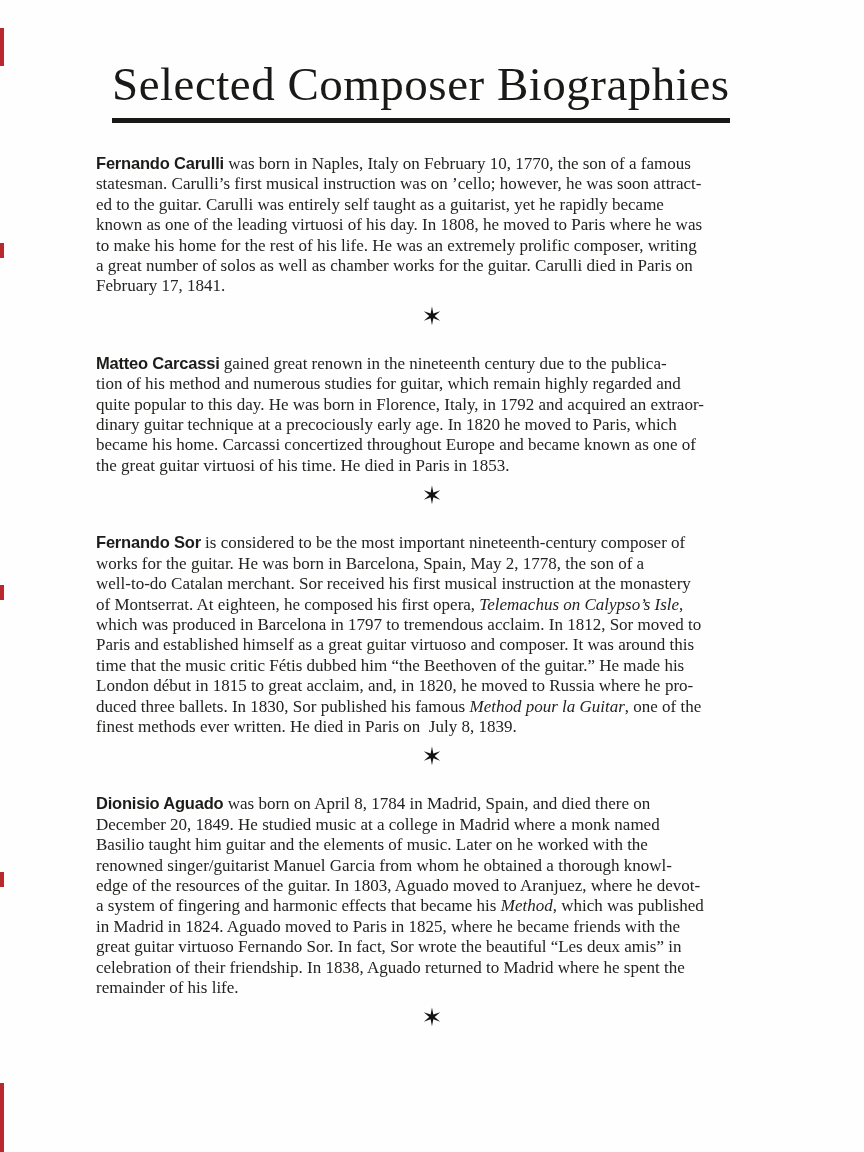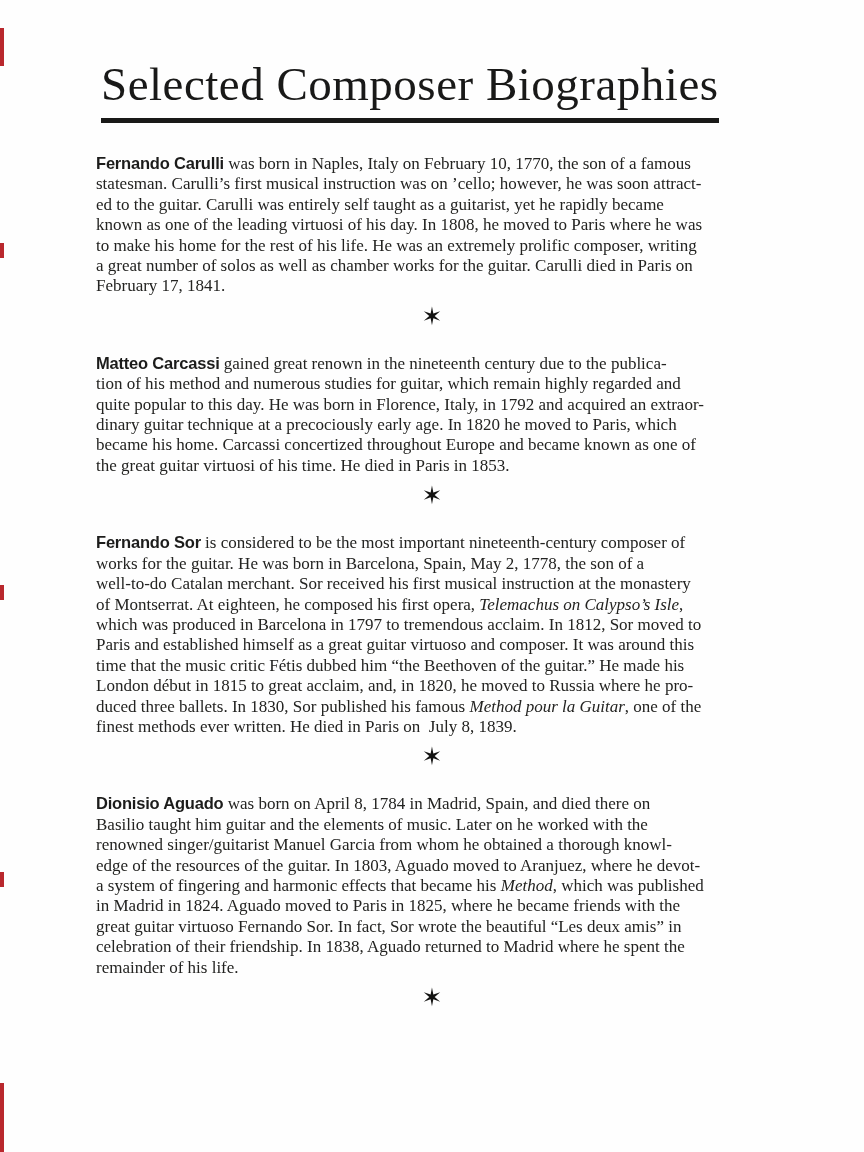--- a/index.html
+++ b/index.html
@@ -20,21 +20,21 @@
     left: 0;
     width: 4px;
   }
   .content {
     position: absolute;
     left: 96px;
     top: 57px;
     width: 672px;
   }
   .title-block {
-    margin: 0 0 30px 5px;
+    margin: 0 0 30px 16px;
   }
   .title {
     display: inline-block;
     margin: 0;
     font-family: "Liberation Serif", serif;
     font-weight: 400;
     font-size: 47px;
     line-height: 54px;
     letter-spacing: 0.5px;
     color: #191918;
@@ -131,20 +131,21 @@
           <div class="line"><span>finest methods ever written. He died in Paris on  July 8, 1839.</span></div>
         </div>
     </section>
     <div class="divider">
       <span class="star">✶</span>
     </div>
 
     <section class="bio">
       <div class="bio-text">
           <div class="line"><span class="composer-name">Dionisio Aguado</span><span> was born on April 8, 1784 in Madrid, Spain, and died there on</span></div>
+          <div class="line"><span>December 20, 1849. He studied music at a college in Madrid where a monk named</span></div>
           <div class="line"><span>Basilio taught him guitar and the elements of music. Later on he worked with the</span></div>
           <div class="line"><span>renowned singer/guitarist Manuel Garcia from whom he obtained a thorough knowl-</span></div>
           <div class="line"><span>edge of the resources of the guitar. In 1803, Aguado moved to Aranjuez, where he devot-</span></div>
           <div class="line"><span>a system of fingering and harmonic effects that became his </span><i>Method</i><span>, which was published</span></div>
           <div class="line"><span>in Madrid in 1824. Aguado moved to Paris in 1825, where he became friends with the</span></div>
           <div class="line"><span>great guitar virtuoso Fernando Sor. In fact, Sor wrote the beautiful “Les deux amis” in</span></div>
           <div class="line"><span>celebration of their friendship. In 1838, Aguado returned to Madrid where he spent the</span></div>
           <div class="line"><span>remainder of his life.</span></div>
         </div>
     </section>

